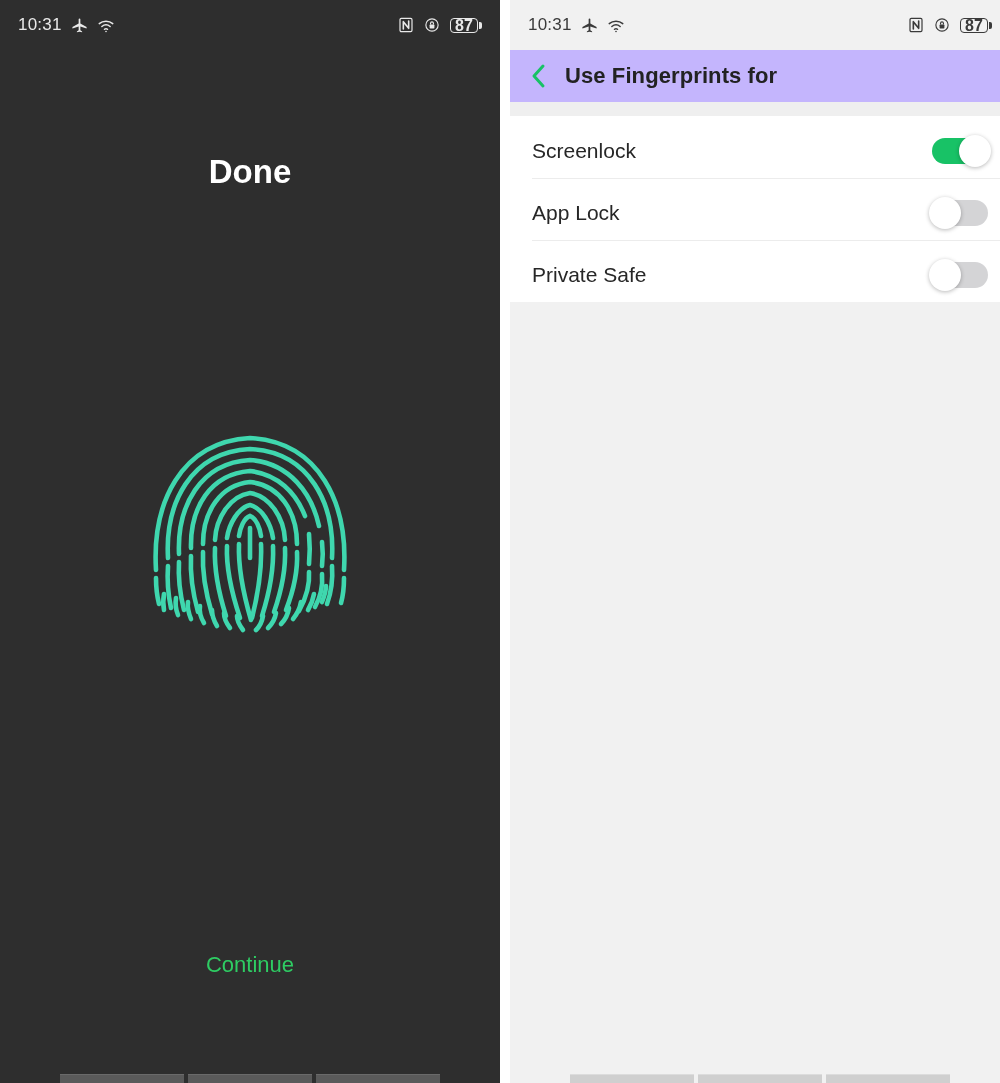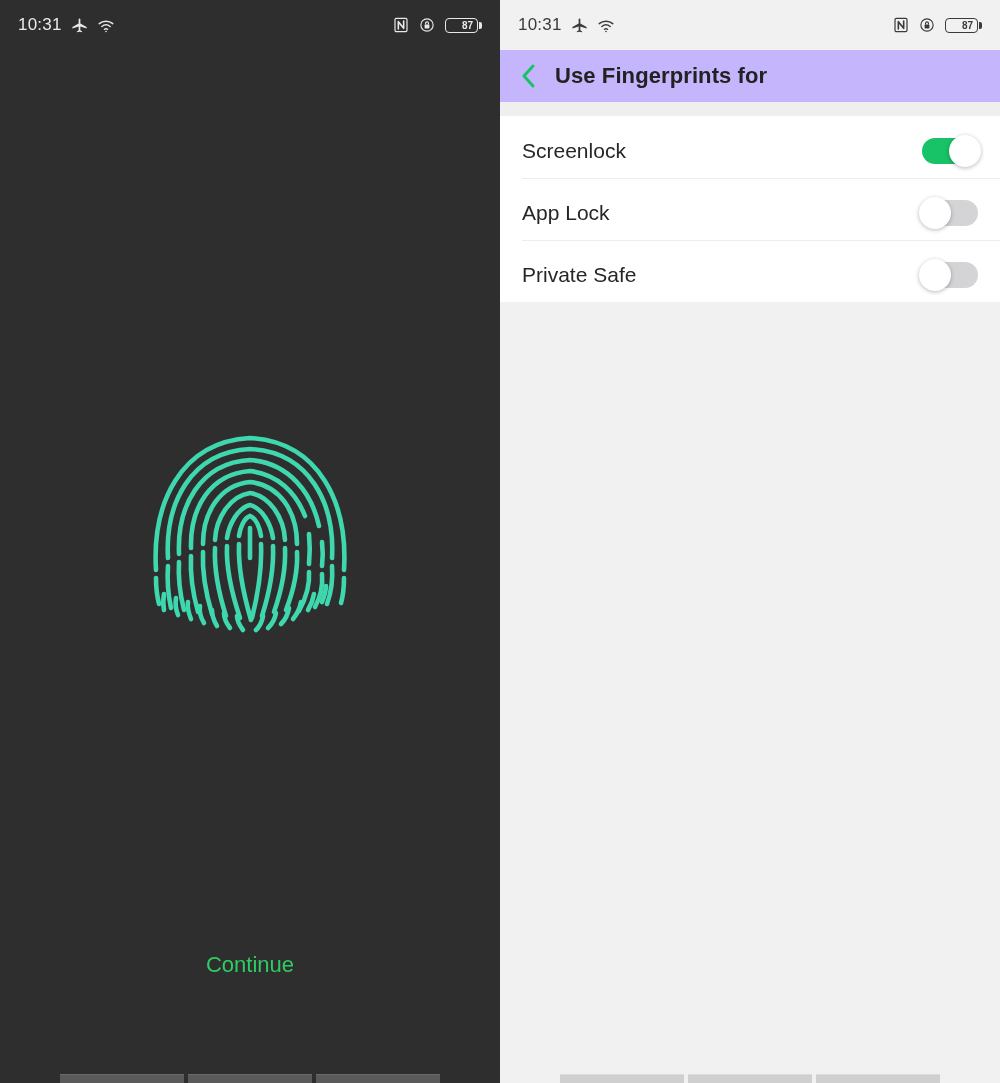--- a/index.html
+++ b/index.html
@@ -2,21 +2,21 @@
 <html><head>
 <meta charset="utf-8">
 <style>
   * { margin:0; padding:0; box-sizing:border-box; }
   html, body {
     width:1000px; height:1083px;
     font-family:"Liberation Sans", sans-serif;
     background:#ffffff;
     overflow:hidden;
   }
-  .screens { display:flex; width:1000px; height:771px; }
+  .screens { display:flex; width:1000px; height:771px;gap:10px; }
 
   
   .panel-left {
     width:500px; height:1083px;
     background:#2e2e2e;
     position:relative;
     flex:0 0 500px;
   }
   .panel-right {
     width:500px; height:1083px;
@@ -39,22 +39,22 @@
   .panel-left .statusbar, .panel-left .sb-time { color:#e9e9e9; }
   .panel-right .statusbar, .panel-right .sb-time { color:#3a3a3a; }
   .ico { display:inline-block; line-height:0; }
   .battery {
     display:inline-flex; align-items:center;
     position:relative;
   }
   .battery .cell {
     border:1.6px solid currentColor;
     border-radius:4px;
-    padding:1px 4px 1px 16px;
-    font-size:10px; font-weight:bold;
+    padding:1px 4px 1px 4px;
+    font-size:16px; font-weight:bold;
     line-height:11px;
     min-width:28px; text-align:center;
   }
   .battery .nub {
     width:3px; height:7px;
     background:currentColor;
     border-radius:0 2px 2px 0;
     margin-left:1px;
   }
 
@@ -200,20 +200,21 @@
             <path d="M9.8 11.2V9.6a2.2 2.2 0 0 1 4.4 0v1.6"></path>
           </svg>
         </span>
         <span class="battery" style="color:#e9e9e9;">
           <span class="cell">87</span>
           <span class="nub"></span>
         </span>
       </div>
     </div>
 
+    <h1 class="done-title">Done</h1>
 
     <div class="fp-wrap">
       <svg width="200" height="230" viewBox="0 0 200 230" fill="none" stroke="#3fd7ae" stroke-width="4.6" stroke-linecap="round">
 
         <path d="M6 162 C2 96 30 34 100 30 C170 34 198 96 194 162"></path>
 
         <path d="M18 150 C15 96 40 44 100 41 C160 44 185 96 182 150"></path>
 
         <path d="M29 146 C27 98 50 55 100 52 C140 55 162 86 169 118"></path>
         <path d="M172 134 C173 142 173 150 172 158"></path>

